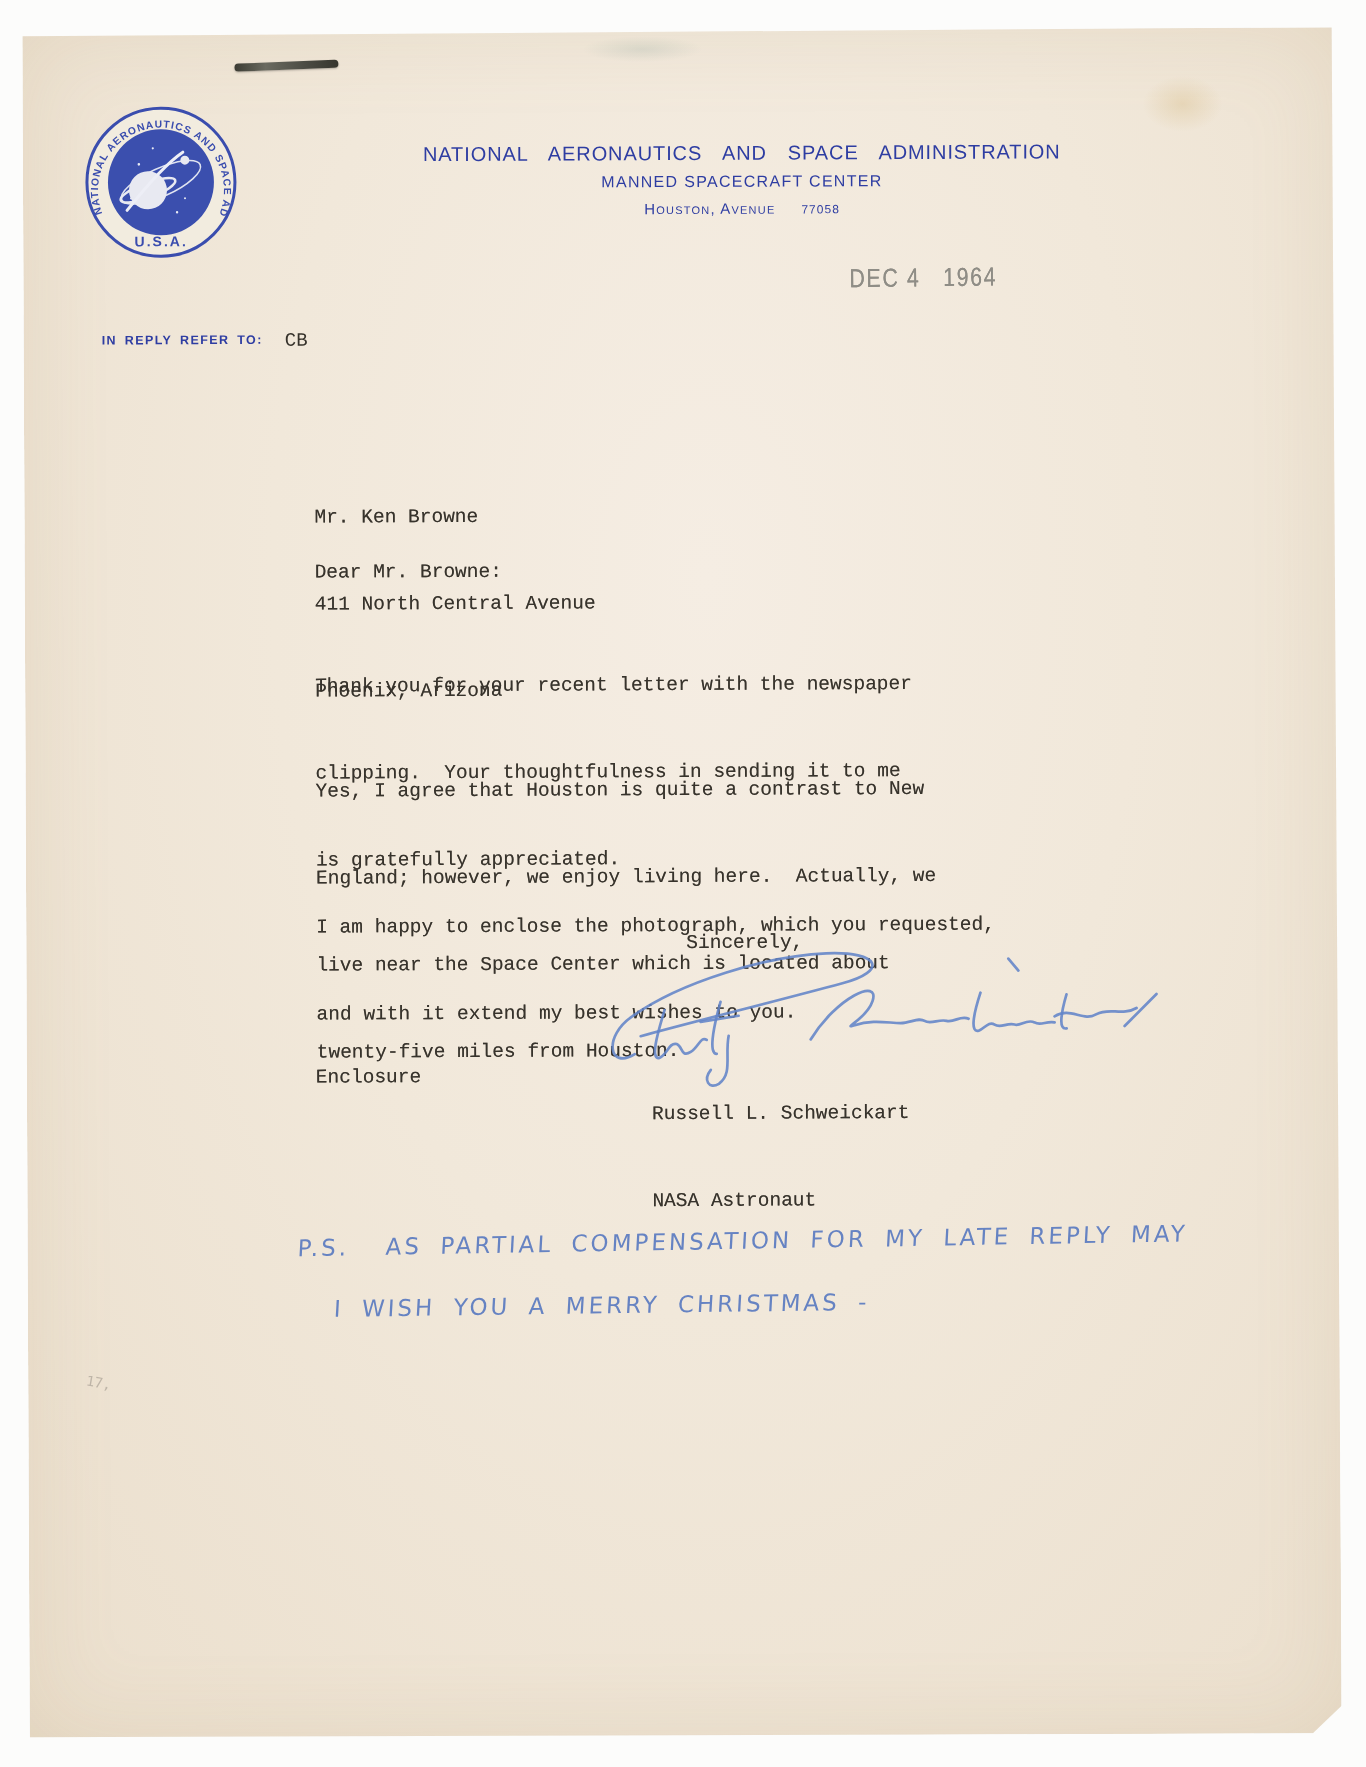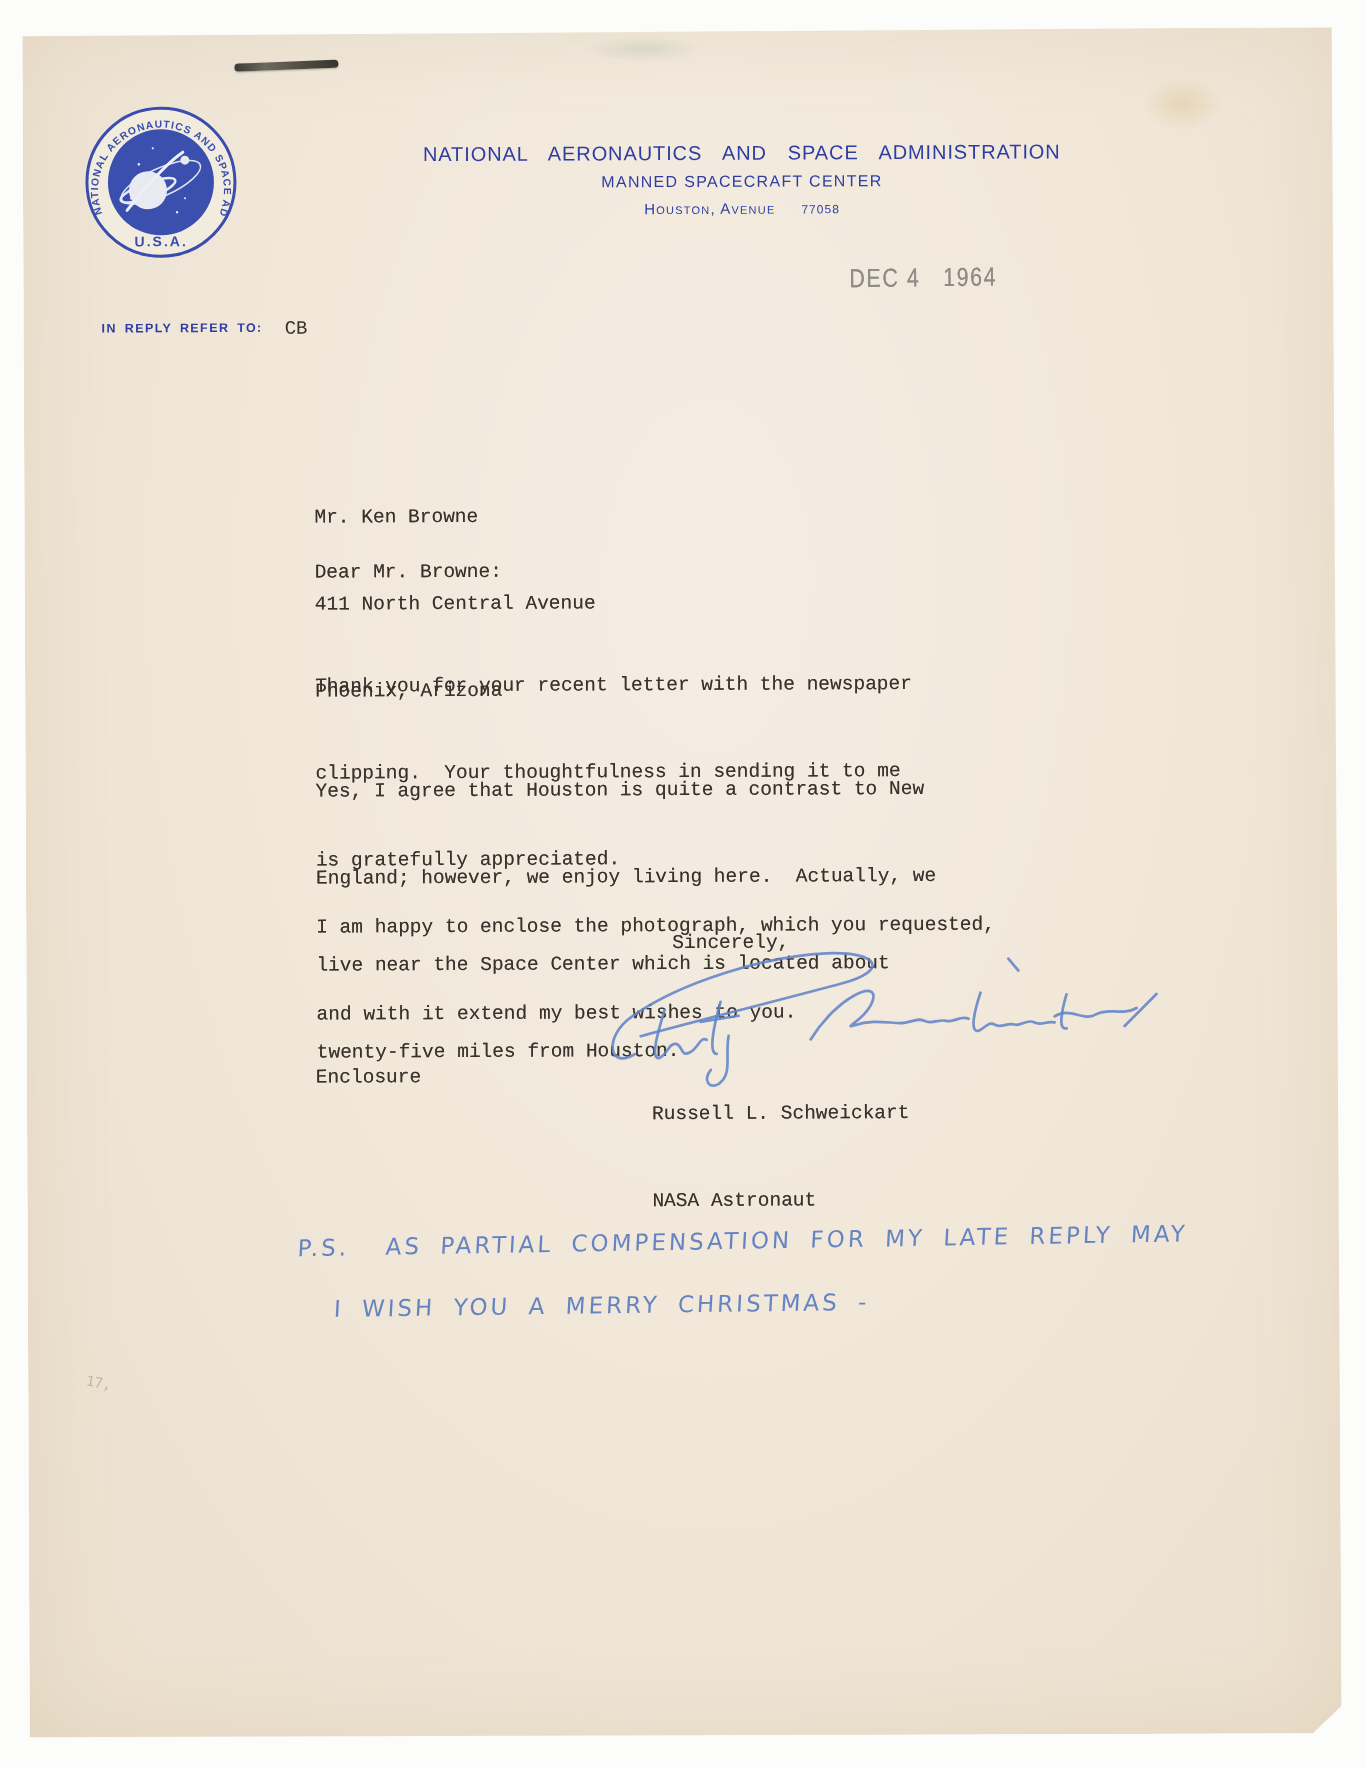--- a/index.html
+++ b/index.html
@@ -17,33 +17,33 @@
   .seal{position:absolute;left:58px;top:70px;}
   .letterhead{position:absolute;left:308px;top:112px;width:822px;text-align:center;
     font-family:"Liberation Sans",sans-serif;color:#2e3da2;}
   .lh1{font-size:20px;letter-spacing:.9px;word-spacing:4px;margin-bottom:8px;white-space:pre;}
   .lh2{font-size:16px;letter-spacing:1.3px;margin-bottom:9px;}
   .lh3{font-size:15px;letter-spacing:1.2px;font-variant:small-caps;}
   .lh3 .zip{font-variant:normal;font-size:12px;margin-left:26px;letter-spacing:1px;}
   .datestamp{position:absolute;left:826px;top:234px;font-family:"Liberation Sans",sans-serif;
     font-size:26px;color:#8f8d86;letter-spacing:2px;white-space:pre;
     transform:scaleX(.82) rotate(-.4deg);transform-origin:left top;text-shadow:0 0 .7px #8f8d86;}
-  .refer{position:absolute;left:78px;top:286px;font-family:"Liberation Sans",sans-serif;}
+  .refer{position:absolute;left:78px;top:298px;font-family:"Liberation Sans",sans-serif;}
   .refer-label{font-size:12.5px;font-weight:bold;letter-spacing:1.4px;color:#2e3da2;word-spacing:3px;}
   .refer-code{font-family:"Liberation Mono","DejaVu Sans Mono",monospace;font-size:19px;
     color:#36322b;margin-left:22px;vertical-align:-2px;}
   .type{position:absolute;font-family:"Liberation Mono","DejaVu Sans Mono",monospace;
     font-size:19.5px;line-height:29px;color:#37332c;white-space:pre;
     text-shadow:0 0 .4px rgba(40,35,25,.55);}
   .addr{left:290px;top:414px;}
   .salutation{left:290px;top:527px;}
   .p1{left:290px;top:583px;}
   .p2{left:290px;top:688px;}
   .p3{left:290px;top:824px;}
-  .sincerely{left:646px;top:899px;text-align:right;}
+  .sincerely{left:660px;top:899px;text-align:right;}
   .name-block{left:625px;top:1012px;}
   .enclosure{left:289px;top:1032px;}
   .signature{position:absolute;left:562px;top:902px;}
   .sig-stroke{fill:none;stroke:#6284c8;stroke-width:2.7;stroke-linecap:round;
     stroke-linejoin:round;opacity:.88;}
   .ps{position:absolute;font-family:"DejaVu Sans",sans-serif;color:#5b7bc1;
     letter-spacing:3px;word-spacing:8px;white-space:pre;opacity:.92;}
   .ps1{left:270px;top:1198px;font-size:23px;transform:rotate(-.7deg) skewX(-4deg);}
   .ps2{left:306px;top:1262px;font-size:23px;transform:rotate(-.5deg) skewX(-4deg);}
   .pencil{position:absolute;left:58px;top:1342px;font-family:"DejaVu Sans Mono",monospace;

